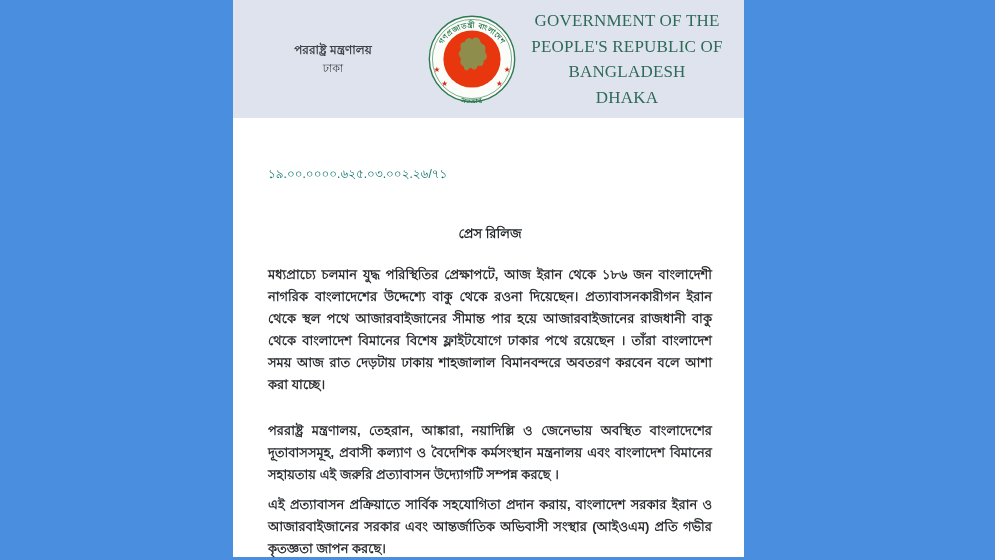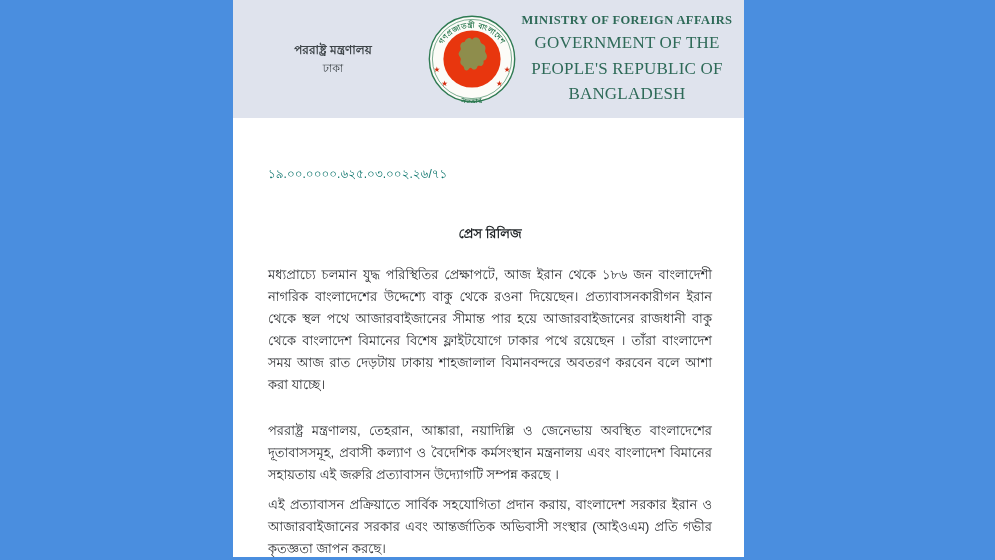--- a/index.html
+++ b/index.html
@@ -68,20 +68,21 @@
   }
   .dateline {
     margin-top: 21px;
     font-size: 12.5px;
   }
   .para {
     text-align: justify;
     font-size: 13px;
     line-height: 22px;
     color: #2b2d30;
+    font-weight: bold;
   }
   .para.p1 { margin-top: 19px; }
   .para.p2 { margin-top: 24px; }
   .para.p3 { margin-top: 8px; }
 </style>
 </head>
 <body>
 
 <div class="canvas">
   <div class="page">
@@ -108,23 +109,23 @@
         <text font-size="8.2" fill="#2e7a52" letter-spacing="1" font-weight="bold">
           <textPath href="#sealBotArc" startOffset="50%" text-anchor="middle">সরকার</textPath>
         </text>
         <text x="10" y="65" font-size="8.5" fill="#d42d10" text-anchor="middle">★</text>
         <text x="19" y="81" font-size="8.5" fill="#d42d10" text-anchor="middle">★</text>
         <text x="90" y="65" font-size="8.5" fill="#d42d10" text-anchor="middle">★</text>
         <text x="81" y="81" font-size="8.5" fill="#d42d10" text-anchor="middle">★</text>
       </svg>
 
       <div class="lh-en">
-        <div class="e1">MINISTRY OF FOREIGN AFFAIRS</div>
         <div class="e2">GOVERNMENT OF THE</div>
         <div class="e3">PEOPLE'S REPUBLIC OF BANGLADESH</div>
+        <div class="e4">DHAKA</div>
       </div>
 
     </div>
 
     <div class="doc-body">
       <div class="ref">১৯.০০.০০০০.৬২৫.০৩.০০২.২৬/৭১</div>
       <div class="doc-title">প্রেস রিলিজ</div>
       <p class="para p1">মধ্যপ্রাচ্যে চলমান যুদ্ধ পরিস্থিতির প্রেক্ষাপটে, আজ ইরান থেকে ১৮৬ জন বাংলাদেশী নাগরিক বাংলাদেশের উদ্দেশ্যে বাকু থেকে রওনা দিয়েছেন। প্রত্যাবাসনকারীগন ইরান থেকে স্থল পথে আজারবাইজানের সীমান্ত পার হয়ে আজারবাইজানের রাজধানী বাকু থেকে বাংলাদেশ বিমানের বিশেষ ফ্লাইটযোগে ঢাকার পথে রয়েছেন । তাঁরা বাংলাদেশ সময় আজ রাত দেড়টায় ঢাকায় শাহজালাল বিমানবন্দরে অবতরণ করবেন বলে আশা করা যাচ্ছে।</p>
       <p class="para p2">পররাষ্ট্র মন্ত্রণালয়, তেহরান, আঙ্কারা, নয়াদিল্লি ও জেনেভায় অবস্থিত বাংলাদেশের দূতাবাসসমূহ, প্রবাসী কল্যাণ ও বৈদেশিক কর্মসংস্থান মন্ত্রনালয় এবং বাংলাদেশ বিমানের সহায়তায় এই জরুরি প্রত্যাবাসন উদ্যোগটি সম্পন্ন করছে ।</p>
       <p class="para p3">এই প্রত্যাবাসন প্রক্রিয়াতে সার্বিক সহযোগিতা প্রদান করায়, বাংলাদেশ সরকার ইরান ও আজারবাইজানের সরকার এবং আন্তর্জাতিক অভিবাসী সংস্থার (আইওএম) প্রতি গভীর কৃতজ্ঞতা জাপন করছে।</p>

